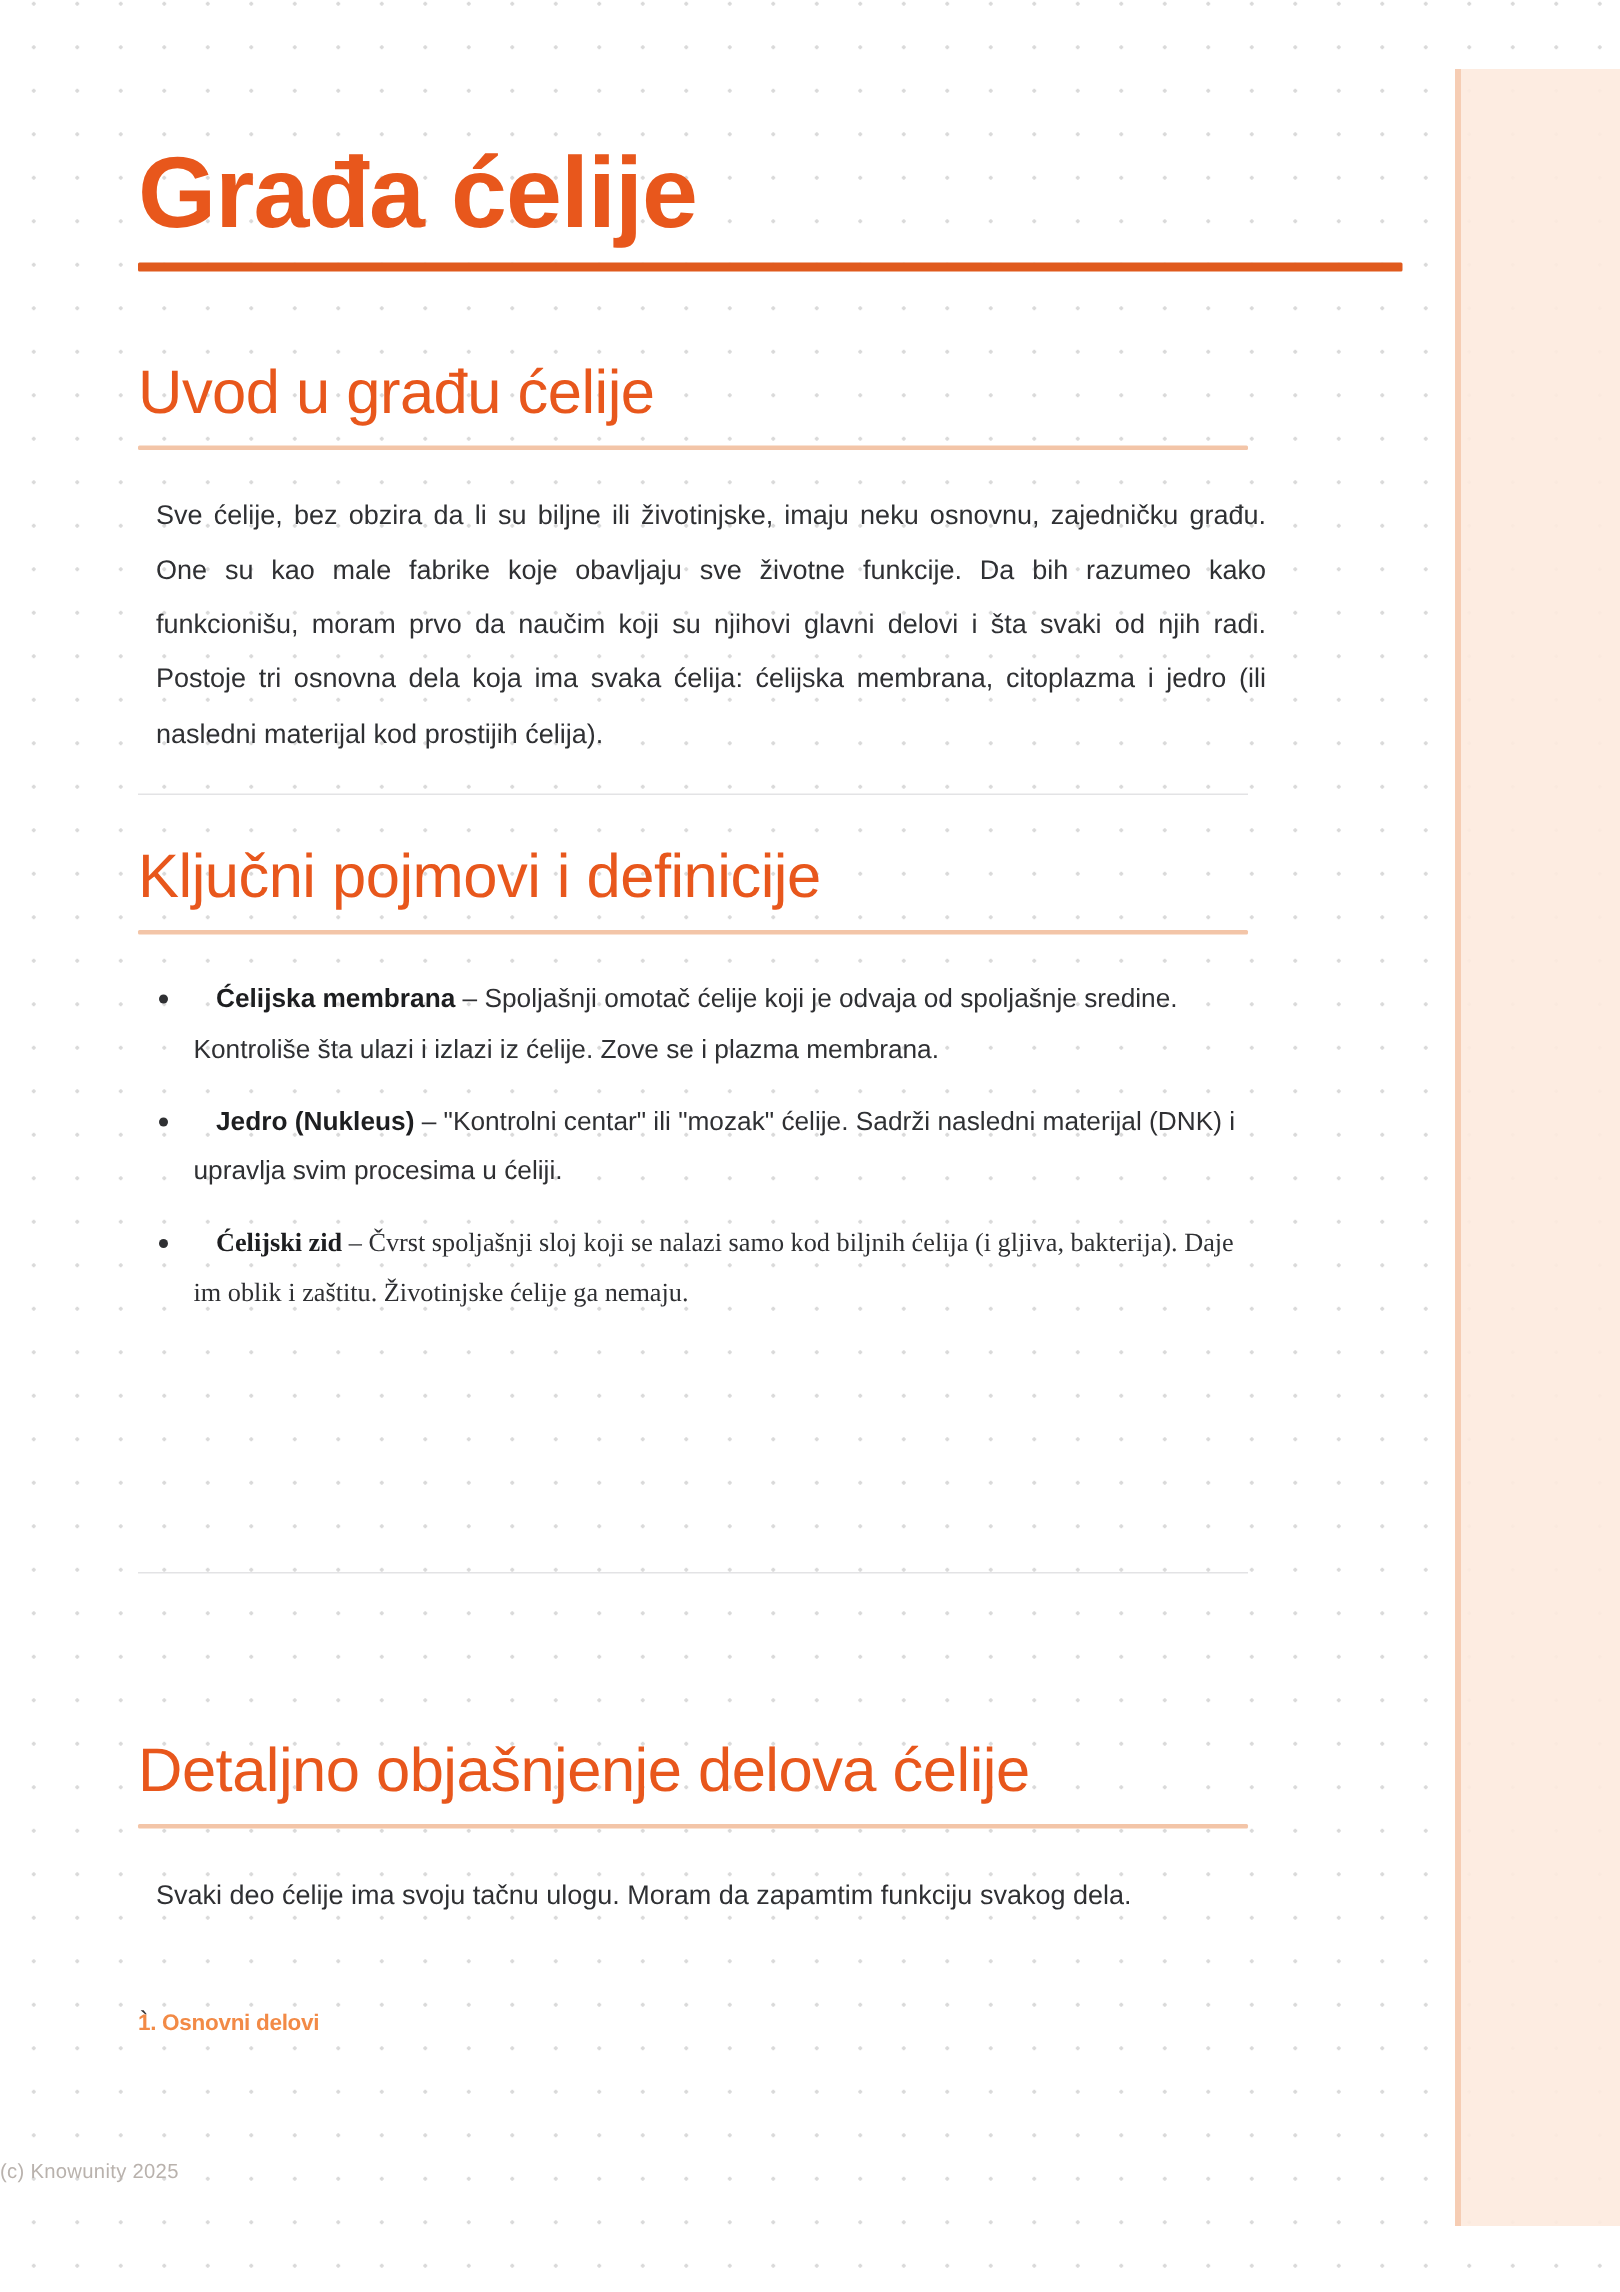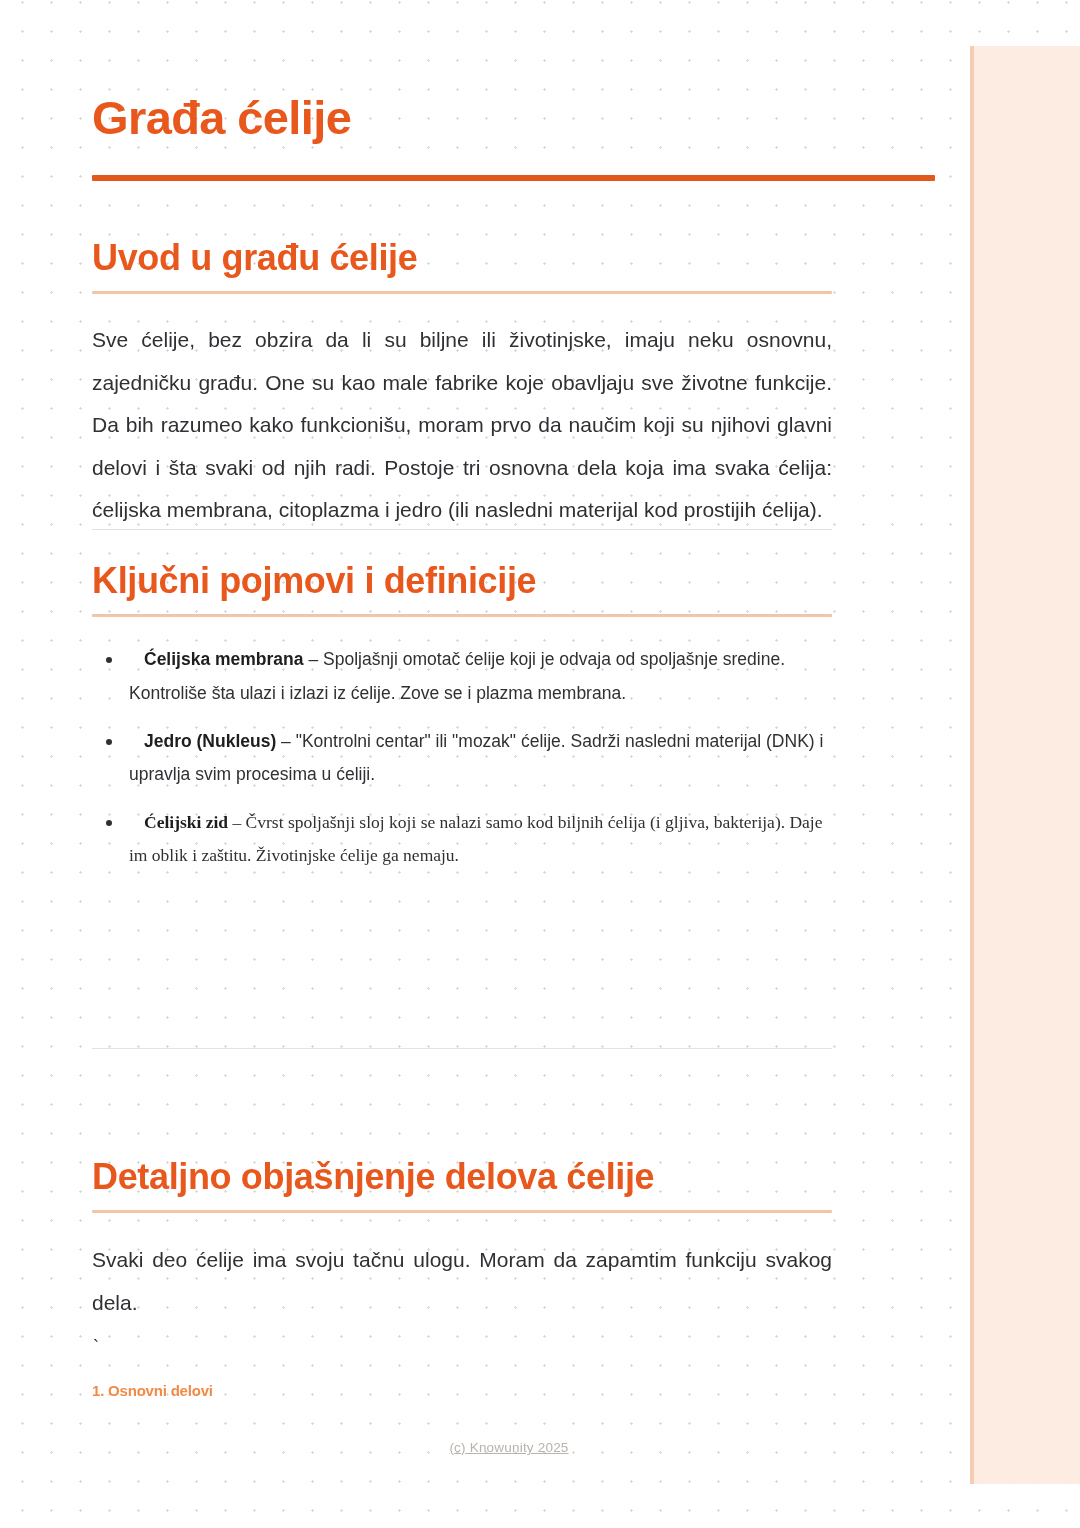--- a/index.html
+++ b/index.html
@@ -55,21 +55,21 @@
     z-index: 2;
     padding: 0;
   }
 
   
   .doc-title {
     position: absolute;
     left: 92px;
     top: 93px;
     margin: 0;
-    font-size: 47px;
+    font-size: 67px;
     font-weight: bold;
     letter-spacing: -0.6px;
     color: #e8571c;
     line-height: 1.08;
   }
   .title-rule {
     position: absolute;
     left: 92px;
     top: 175px;
     width: 843px;
@@ -79,22 +79,22 @@
   }
 
   
   .section {
     position: absolute;
     left: 92px;
     width: 740px;
   }
   .section-heading {
     margin: 0;
-    font-size: 36px;
-    font-weight: bold;
+    font-size: 41px;
+    font-weight: normal;
     color: #e8571c;
     letter-spacing: -0.35px;
     line-height: 1.18;
   }
   .heading-rule {
     margin-top: 12px;
     width: 740px;
     height: 3px;
     background: #f3c5a8;
     border-radius: 1px;
@@ -103,22 +103,22 @@
   .sub-heading {
     margin: 0;
     font-size: 15px;
     font-weight: bold;
     color: #f28a46;
     letter-spacing: -0.2px;
   }
 
   
   .body-text {
-    margin: 0;
-    font-size: 21px;
+    margin: 12px;
+    font-size: 18px;
     line-height: 2.02;
     color: #2f3033;
     text-align: justify;
     text-justify: inter-word;
     width: 740px;
   }
 
   
   .bullet-list {
     margin: 0;
@@ -169,28 +169,27 @@
     color: #2f3033;
     line-height: 1;
   }
 
   
   .footer {
     position: absolute;
     left: 0;
     top: 1440px;
     width: 1080px;
-    text-align: center;
+    text-align: left;
     padding-right: 62px;
     box-sizing: border-box;
     font-size: 13.5px;
     color: #b9b2ad;
     letter-spacing: 0.2px;
     z-index: 3;
-    text-decoration: underline;
   }
 </style>
 </head>
 <body>
 
 <div class="page">
 
   <div class="margin-strip"></div>
   <div class="margin-strip-edge"></div>
 

